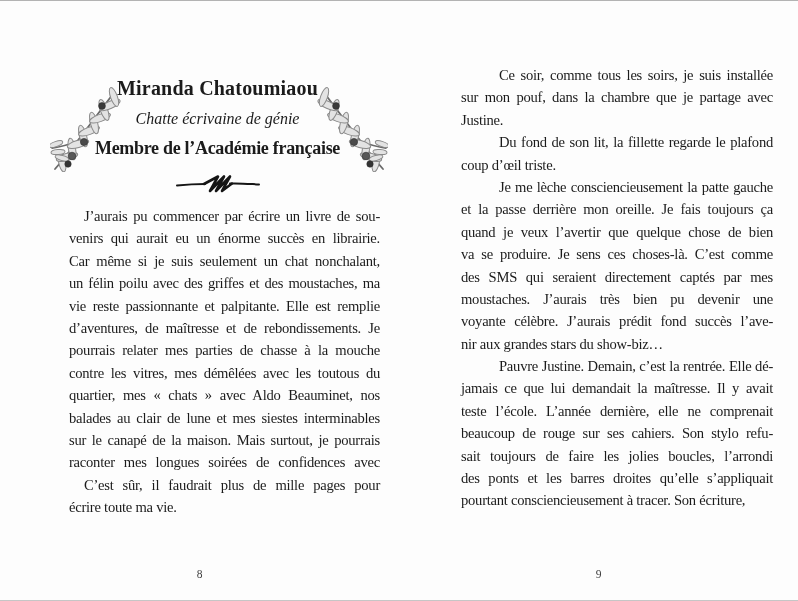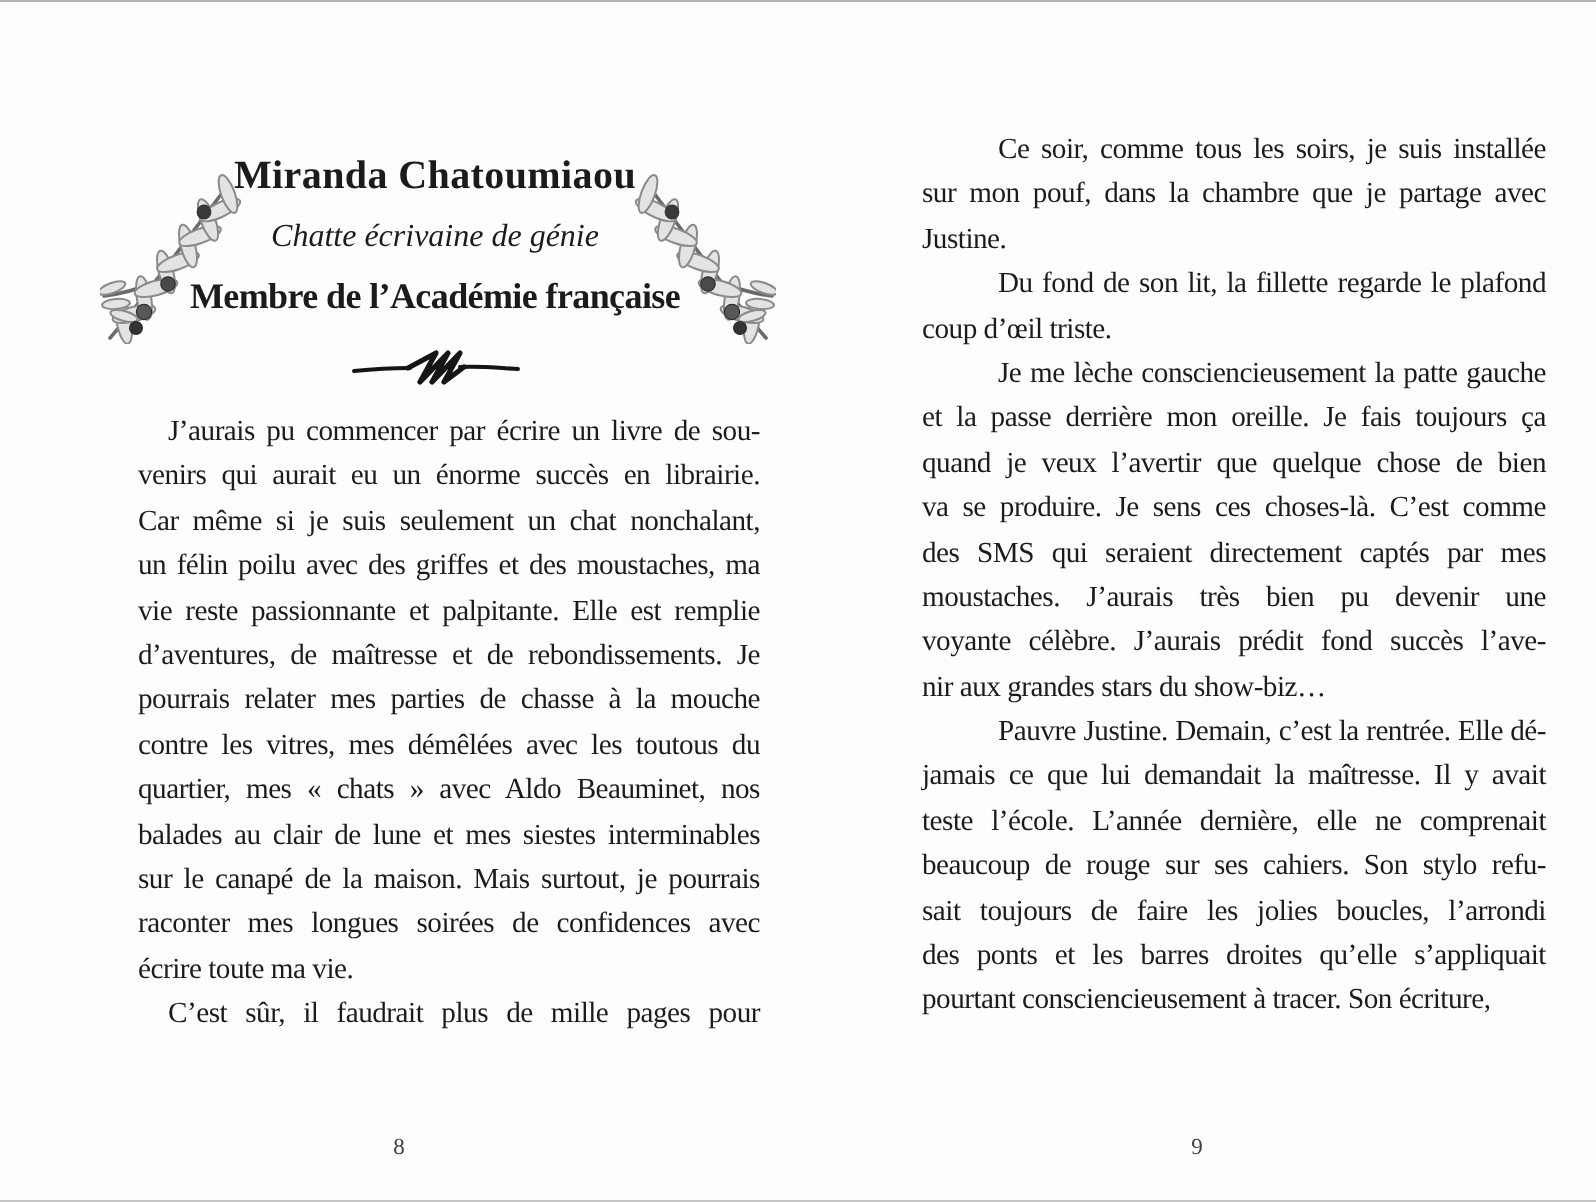--- a/index.html
+++ b/index.html
@@ -115,22 +115,22 @@
           <div class="line">vie reste passionnante et palpitante. Elle est remplie</div>
           <div class="line">d’aventures, de maîtresse et de rebondissements. Je</div>
           <div class="line">pourrais relater mes parties de chasse à la mouche</div>
           <div class="line">contre les vitres, mes démêlées avec les toutous du</div>
           <div class="line">quartier, mes « chats » avec Aldo Beauminet, nos</div>
           <div class="line">balades au clair de lune et mes siestes interminables</div>
           <div class="line">sur le canapé de la maison. Mais surtout, je pourrais</div>
           <div class="line">raconter mes longues soirées de confidences avec</div>
         </div>
         <div class="para">
+          <div class="line first">C’est sûr, il faudrait plus de mille pages pour</div>
           <div class="line last">écrire toute ma vie.</div>
-          <div class="line first">C’est sûr, il faudrait plus de mille pages pour</div>
         </div>
       </div>
   </div>
 
   <div class="page page-right">
     <div class="body body-right">
         <div class="para">
           <div class="line first">Ce soir, comme tous les soirs, je suis installée</div>
           <div class="line">sur mon pouf, dans la chambre que je partage avec</div>
           <div class="line last">Justine.</div>

